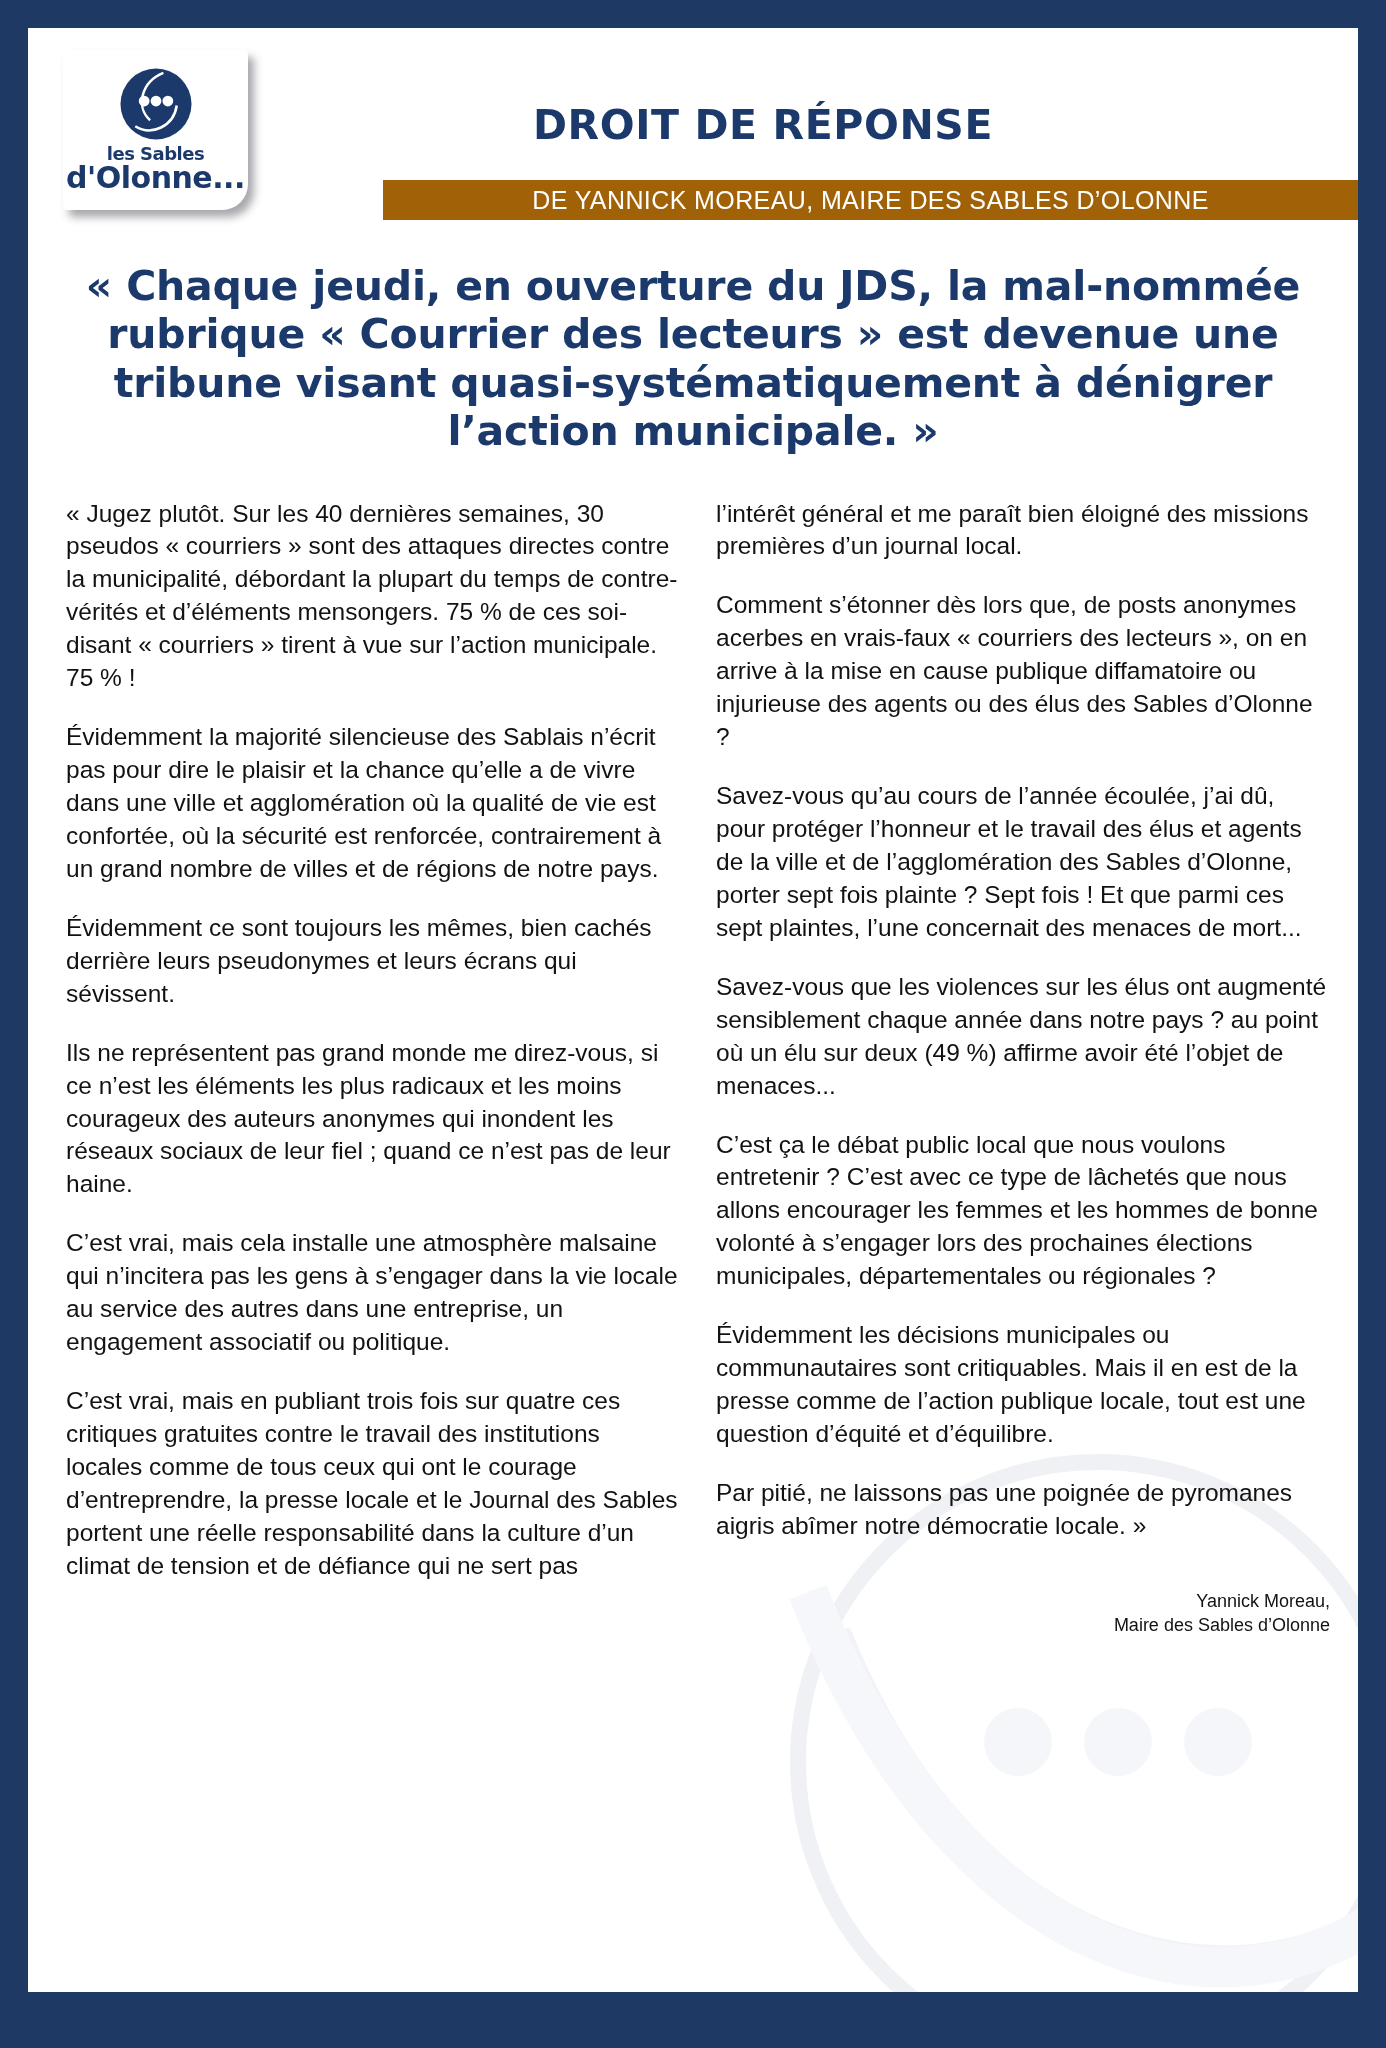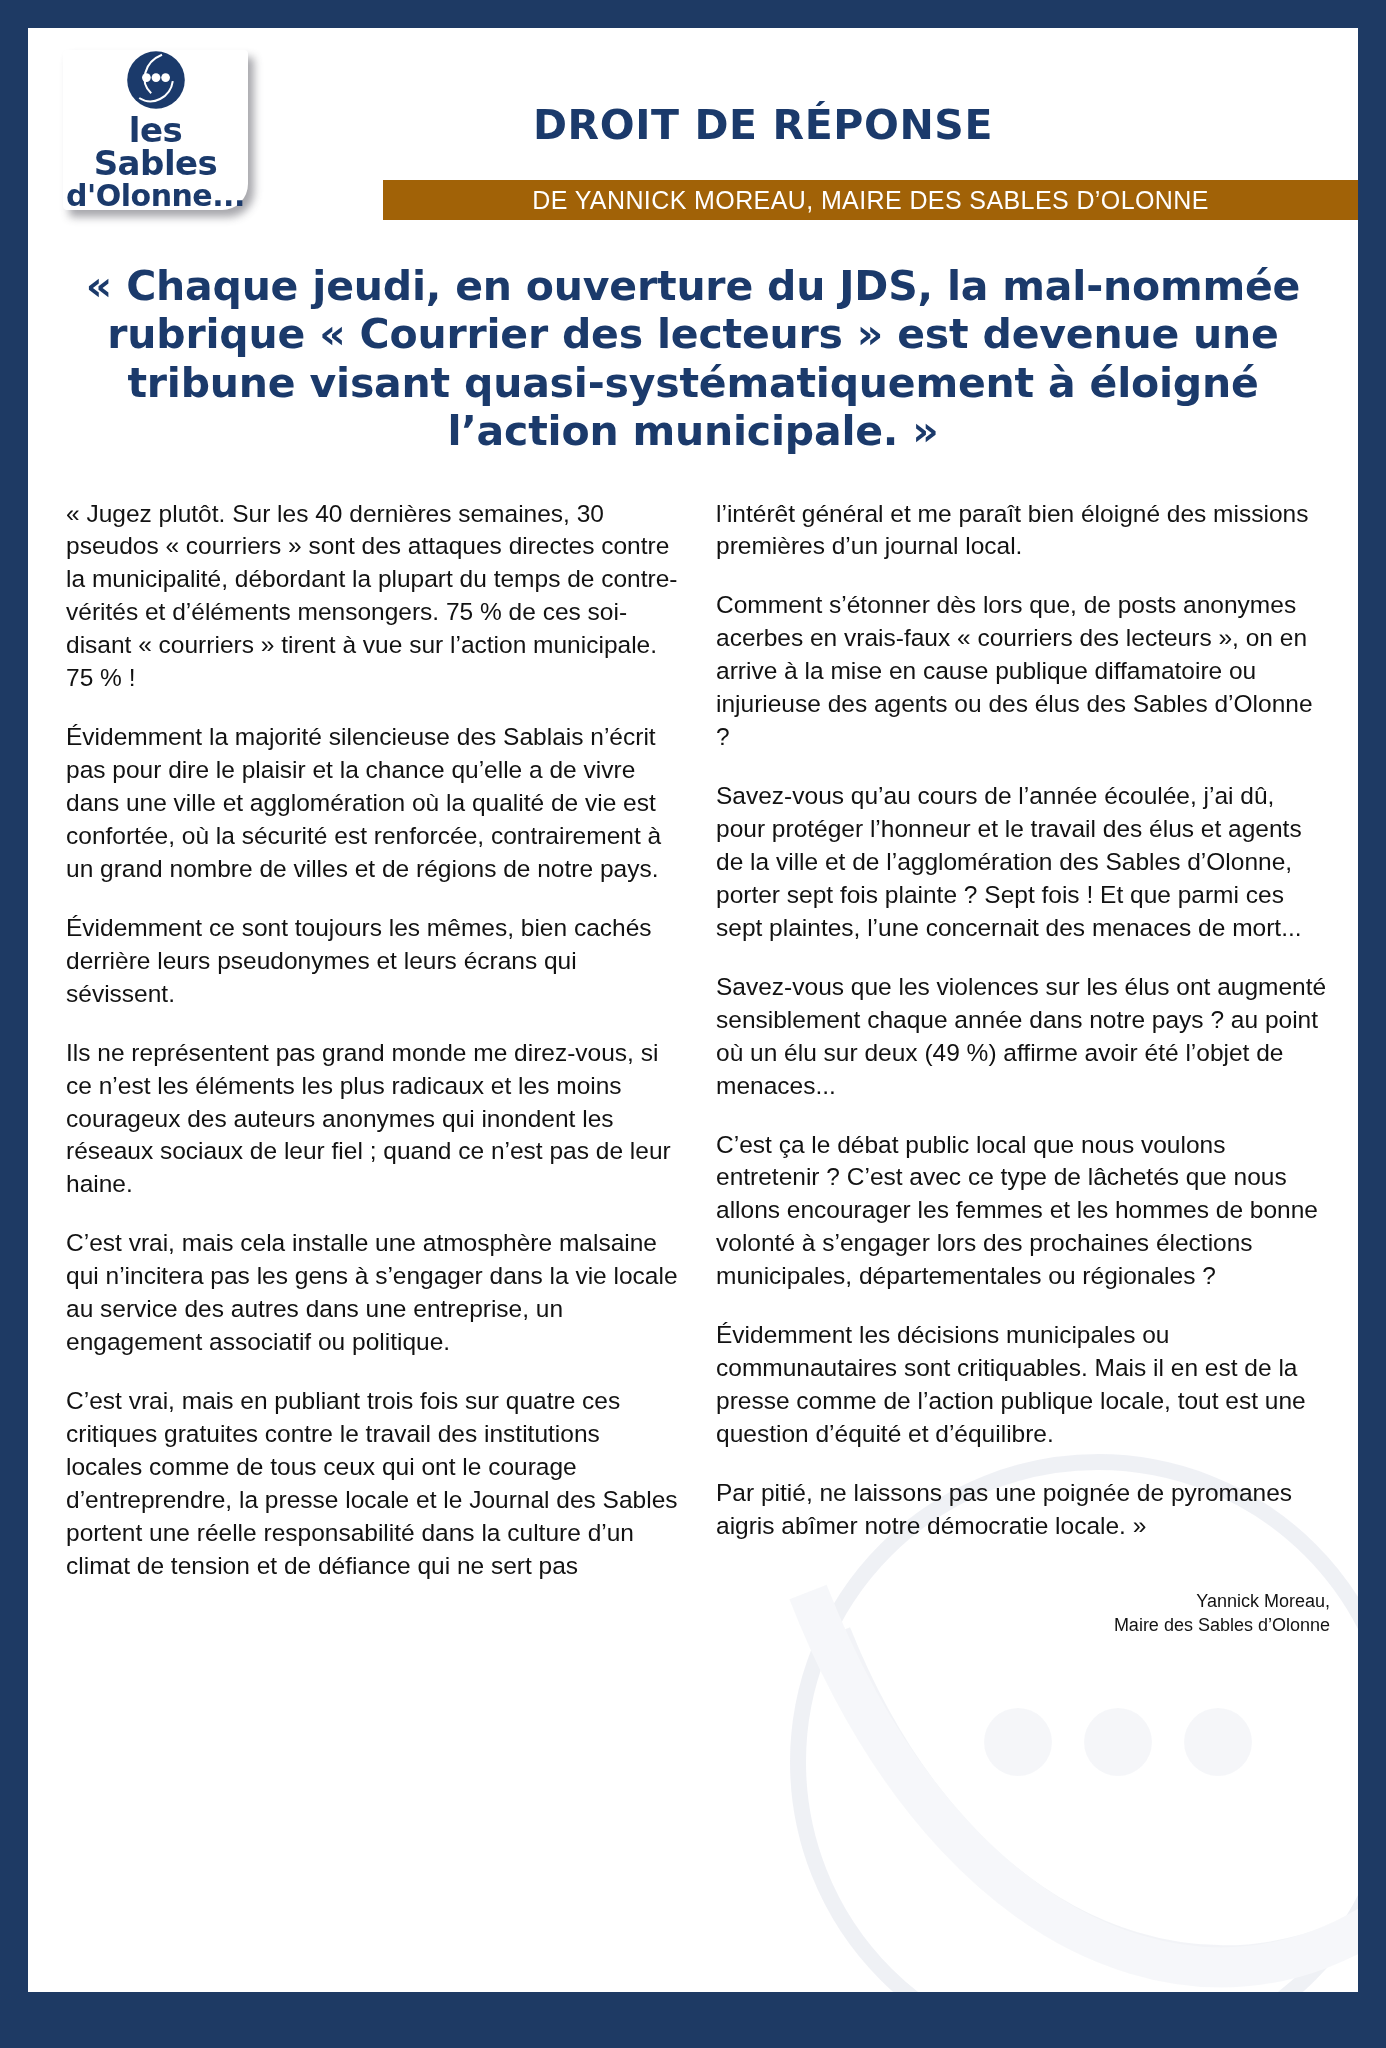--- a/index.html
+++ b/index.html
@@ -47,21 +47,21 @@
   .logo-mark{width:74px;height:74px;display:block;}
   .logo-word{
     margin-top:4px;
     text-align:center;
     color:#1b3a6b;
     font-family:"DejaVu Sans",sans-serif;
     font-weight:700;
     line-height:.98;
     letter-spacing:-.5px;
   }
-  .logo-word .l1{display:block;font-size:34px;}
+  .logo-word .l1{display:block;font-size:18px;}
   .logo-word .l2{display:block;font-size:30px;}
 
   .doc-title{
     position:absolute;
     left:355px;top:73px;
     width:760px;
     text-align:center;
     color:#1b3a6b;
     font-family:"DejaVu Sans",sans-serif;
     font-weight:700;
@@ -152,21 +152,21 @@
       </div>
     </div>
 
     <div class="doc-title">DROIT DE RÉPONSE</div>
 
     <div class="subtitle-bar">
       <span>DE YANNICK MOREAU, MAIRE DES SABLES D’OLONNE</span>
     </div>
   </div>
 
-  <div class="headline">« Chaque jeudi, en ouverture du JDS, la mal-nommée rubrique « Courrier des lecteurs » est devenue une tribune visant quasi-systématiquement à éloigné l’action municipale. »</div>
+  <div class="headline">« Chaque jeudi, en ouverture du JDS, la mal-nommée rubrique « Courrier des lecteurs » est devenue une tribune visant quasi-systématiquement à dénigrer l’action municipale. »</div>
 
   <div class="columns">
 
     <div class="col">
       <p>« Jugez plutôt. Sur les 40 dernières semaines, 30 pseudos « courriers » sont des attaques directes contre la municipalité, débordant la plupart du temps de contre-vérités et d’éléments mensongers.
 75 % de ces soi-disant « courriers » tirent à vue sur l’action municipale. 75 % !</p>
       <p>Évidemment la majorité silencieuse des Sablais n’écrit pas pour dire le plaisir et la chance qu’elle a de vivre dans une ville et agglomération où la qualité de vie est confortée, où la sécurité est renforcée, contrairement à un grand nombre de villes et de régions de notre pays.</p>
       <p>Évidemment ce sont toujours les mêmes, bien cachés derrière leurs pseudonymes et leurs écrans qui sévissent.</p>
       <p>Ils ne représentent pas grand monde me direz-vous, si ce n’est les éléments les plus radicaux et les moins courageux des auteurs anonymes qui inondent les réseaux sociaux de leur fiel ; quand ce n’est pas de leur haine.</p>
       <p>C’est vrai, mais cela installe une atmosphère malsaine qui n’incitera pas les gens à s’engager dans la vie locale au service des autres dans une entreprise, un engagement associatif ou politique.</p>

